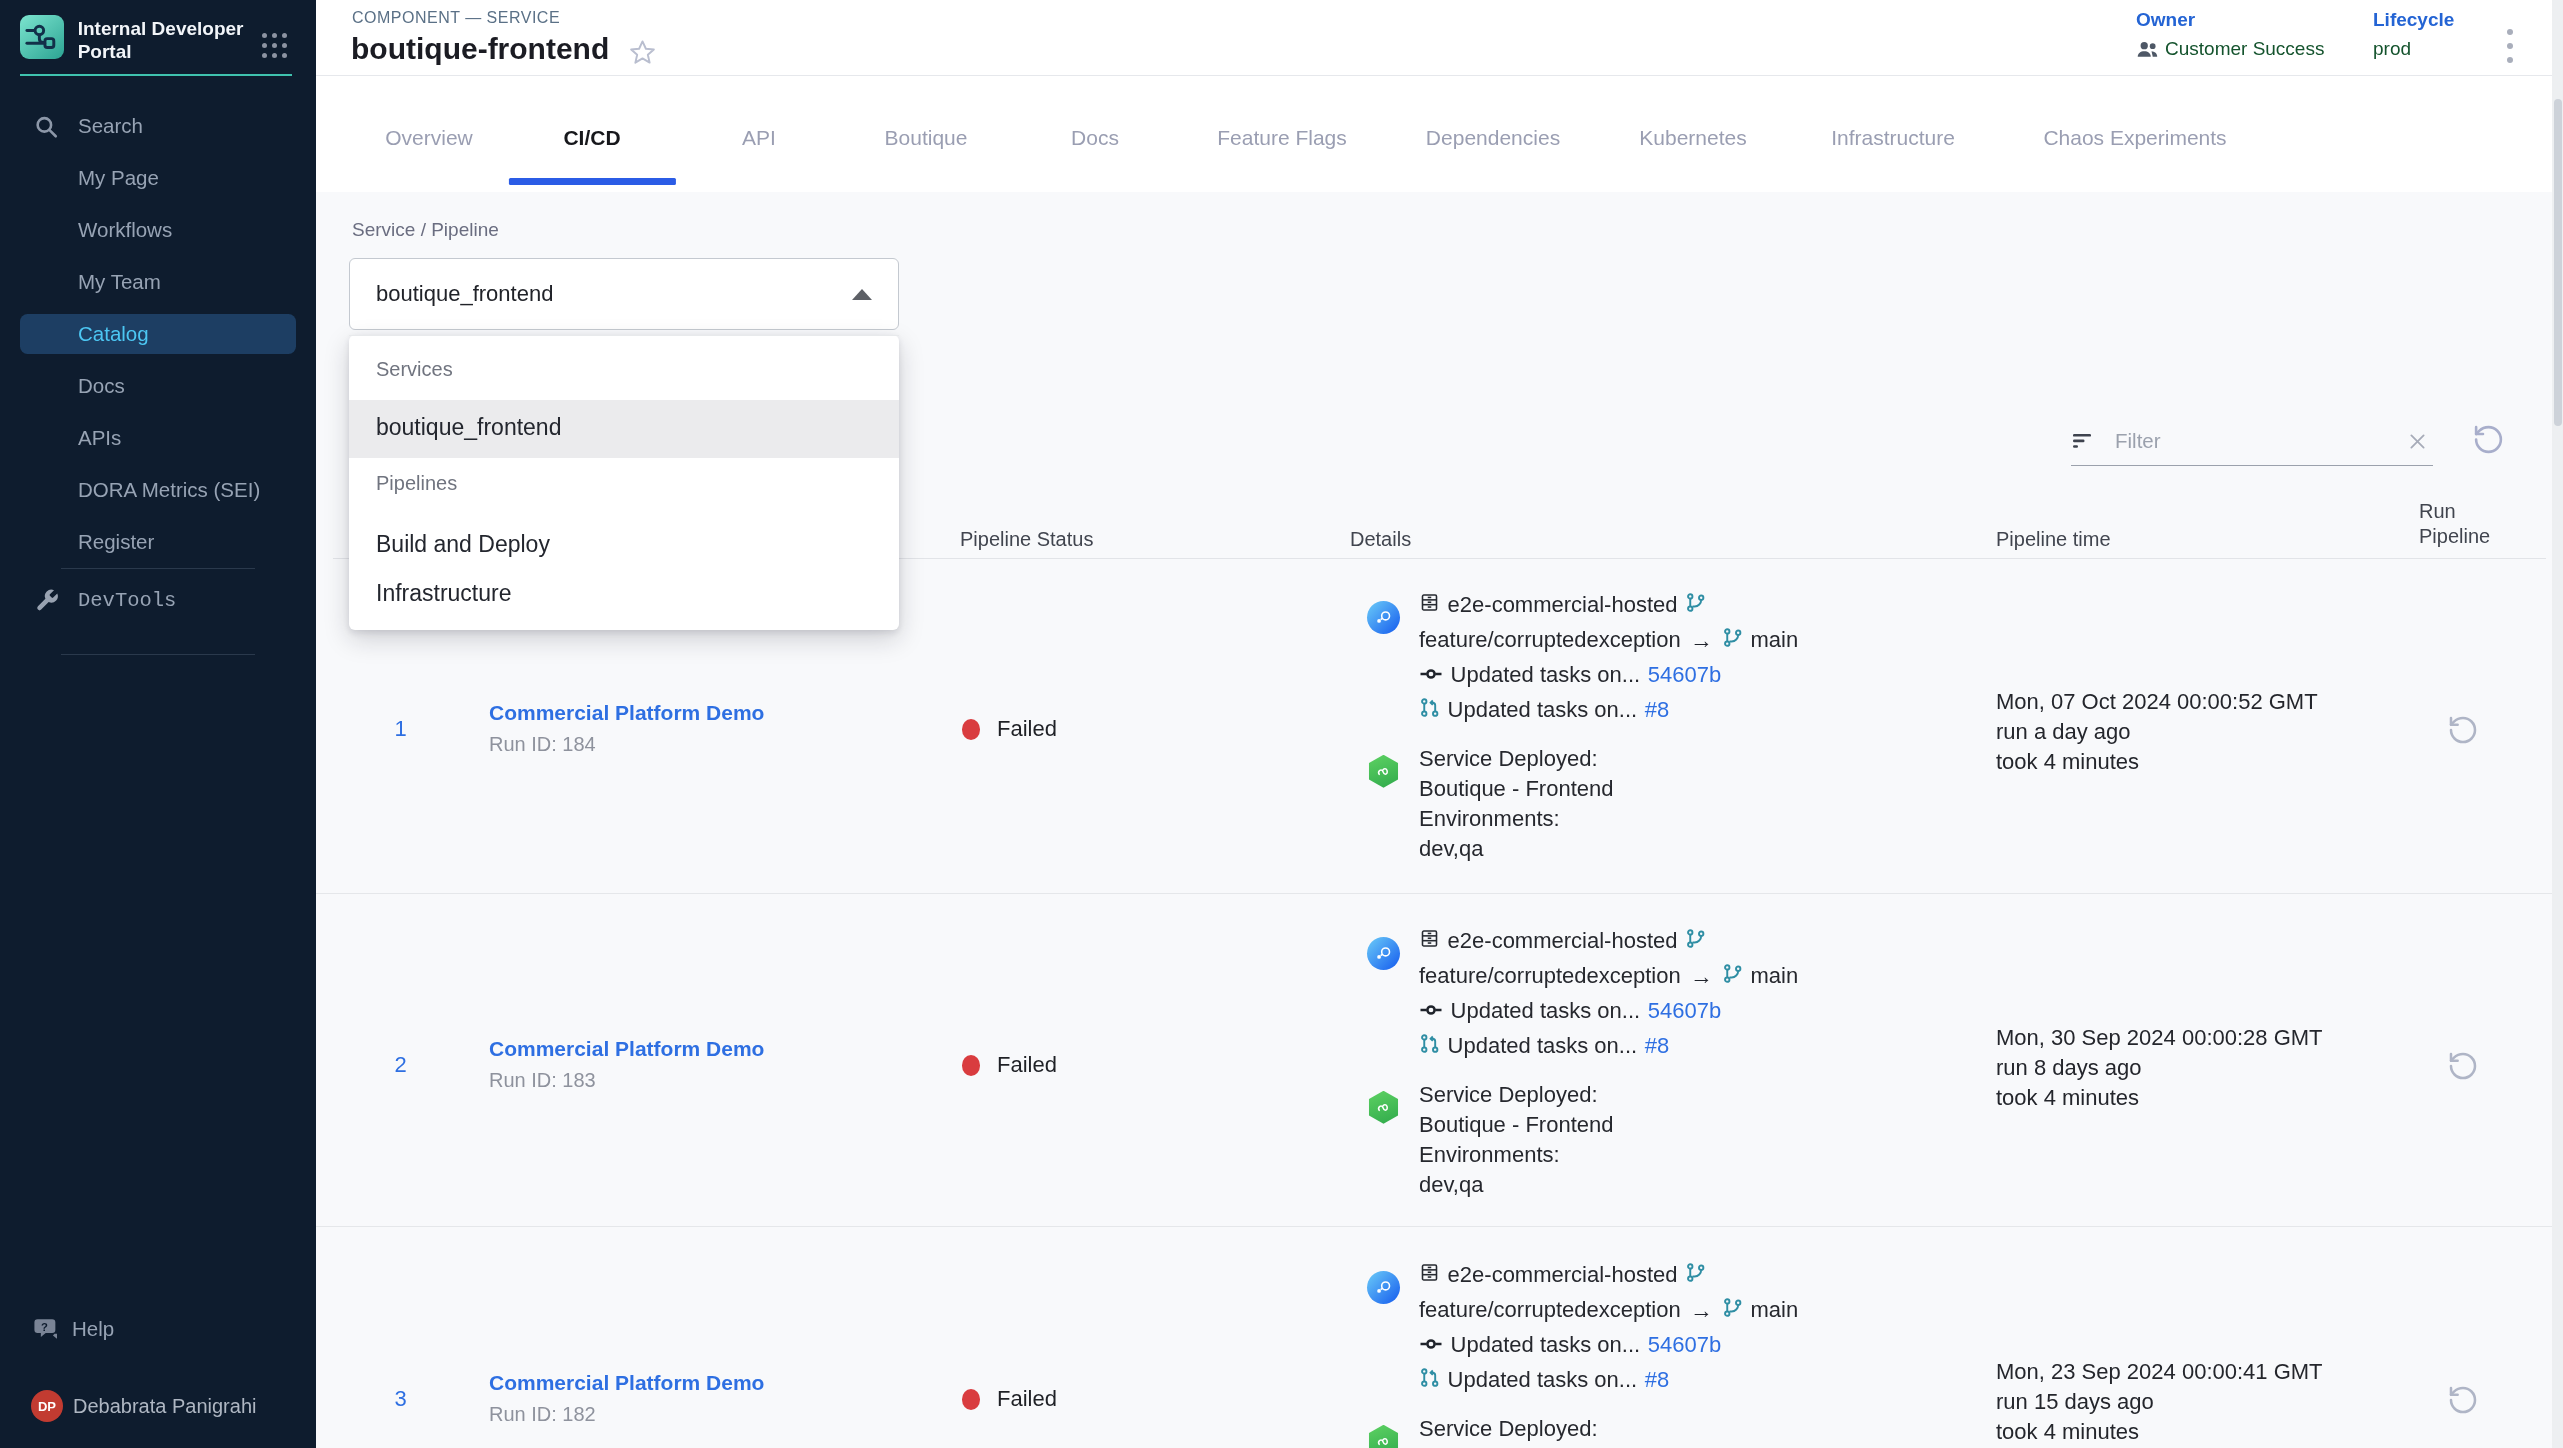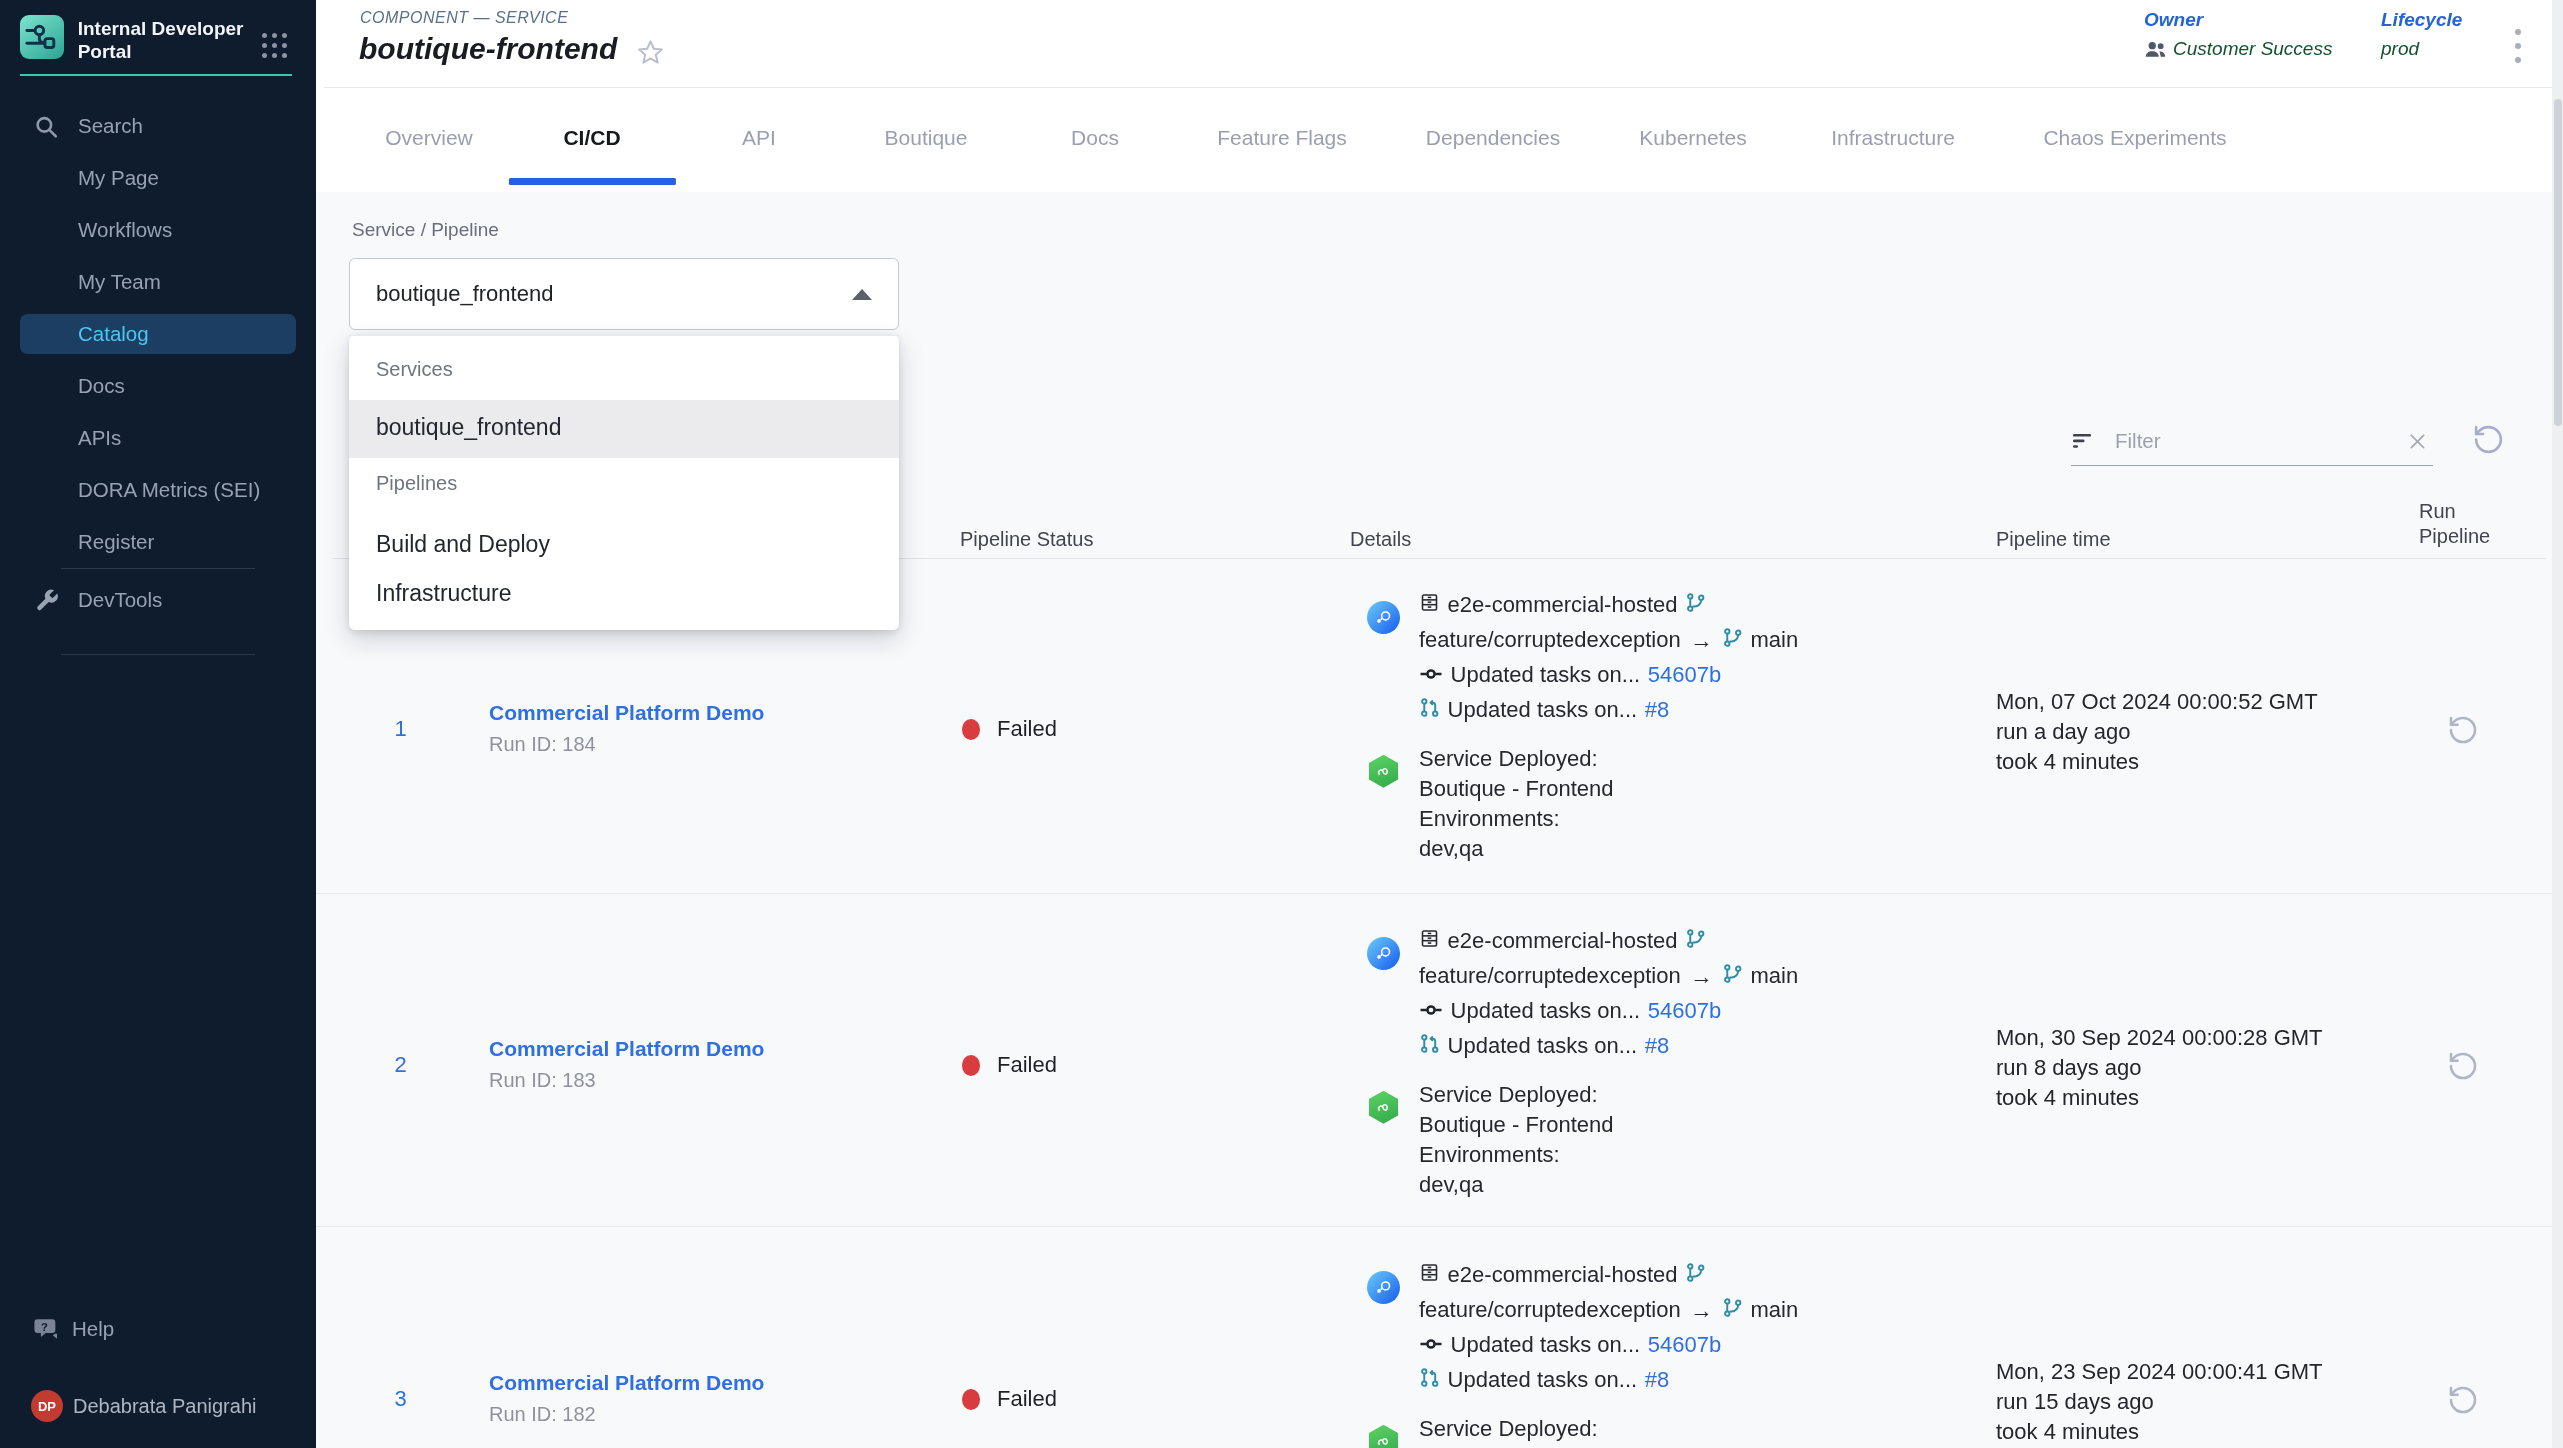--- a/index.html
+++ b/index.html
@@ -22,21 +22,21 @@
   .nav-item.active { color:#4CC6F2; }
   .nav-item span.lbl { position:relative; z-index:1; }
   .sb-div { position:absolute; left:61px; right:61px; height:0.8px; background:#2A394C; }
   .nav-abs { position:absolute; left:0; right:0; height:52px; display:flex; align-items:center; padding-left:78px; font-size:20.5px; color:#97A3B4; cursor:pointer; }
   .nav-abs .ic { position:absolute; left:32px; top:50%; transform:translateY(-50%); width:29px; height:29px; display:flex; align-items:center; justify-content:center; }
   .user-row { position:absolute; left:0; right:0; top:1384px; height:44px; display:flex; align-items:center; padding-left:31px; cursor:pointer; }
   .avatar { width:32px; height:32px; border-radius:50%; background:#C23B31; color:#fff; font-size:13px; font-weight:700; display:flex; align-items:center; justify-content:center; }
   .user-name { margin-left:10px; font-size:20px; color:#AEB6C2; }
 
   
-  .main-hdr { position:absolute; left:324px; right:0; top:0; height:88px; background:#fff; border-bottom:0.8px solid #E6E8EC;font-style:italic; }
+  .main-hdr { position:absolute; left:316px; right:0; top:0; height:76px; background:#fff; border-bottom:0.8px solid #E6E8EC; }
   .kicker { position:absolute; left:36px; top:9px; font-size:16px; letter-spacing:0.5px; color:#5A7086; font-weight:500; }
   .page-title { position:absolute; left:35px; top:32px; font-size:30px; font-weight:700; color:#1B1C23; }
   .star { position:absolute; left:312px; top:38px; cursor:pointer; }
   .meta { position:absolute; top:9px; }
   .meta .m-label { font-size:19px; font-weight:700; color:#2464D4; }
   .meta .m-val { margin-top:6.8px; display:flex; align-items:center; gap:6px; font-size:19px; color:#14532d; }
   .kebab { position:absolute; left:2186px; top:24px; display:flex; flex-direction:column; gap:8.4px; cursor:pointer; padding:4.6px; }
   .kebab i { width:6px; height:6px; border-radius:50%; background:#A9AEBB; }
 
   
@@ -149,21 +149,21 @@
       </div>
     <div class="nav-item">
         <span class="lbl">DORA Metrics (SEI)</span>
       </div>
     <div class="nav-item">
         <span class="lbl">Register</span>
       </div>
   </nav>
 
   <div class="sb-div" style="top:568px;"></div>
-  <div class="nav-abs" style="top:574px;">
+  <div class="nav-abs" style="top:574px;font-family:Liberation Mono, monospace;">
     <span class="ic">
       <svg width="26" height="26" viewBox="0 0 24 24" fill="#98A2B1">
           <path d="M14.7 6.3a1 1 0 0 0 0 1.4l1.6 1.6a1 1 0 0 0 1.4 0l3.77-3.77a6 6 0 0 1-7.94 7.94l-6.91 6.91a2.12 2.12 0 0 1-3-3l6.91-6.91a6 6 0 0 1 7.94-7.94l-3.76 3.76z"></path>
         </svg>
     </span>
     <span class="lbl">DevTools</span>
   </div>
   <div class="sb-div" style="top:654px;"></div>
 
   <div class="nav-abs" style="top:1303px; padding-left:72px;">

